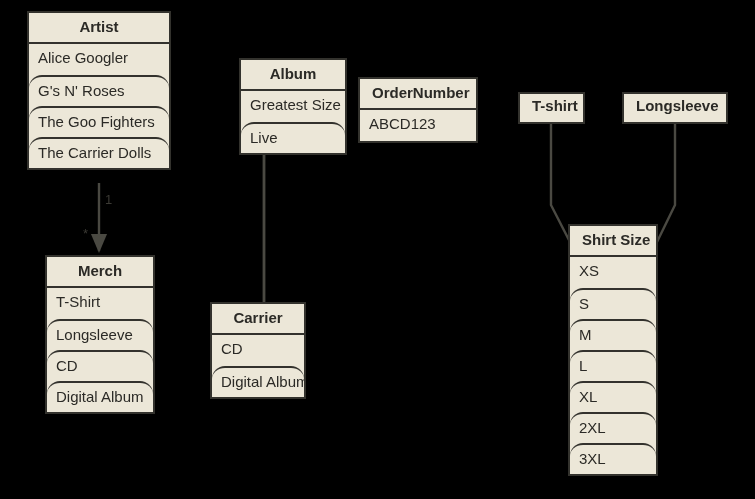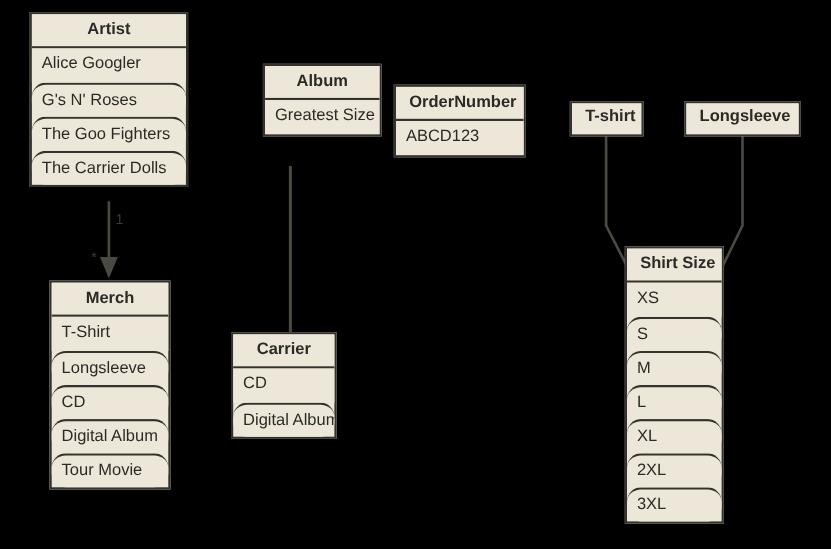--- a/index.html
+++ b/index.html
@@ -102,20 +102,21 @@
       <div class="entity" style="left: 27px; top: 11px; width: 144px;">
         <div class="row header">Artist</div>
         <div class="row item">Alice Googler</div>
         <div class="row item">G's N' Roses</div>
         <div class="row item">The Goo Fighters</div>
         <div class="row item">The Carrier Dolls</div>
       </div>
       <div class="entity" style="left: 210px; top: 58px; width: 108px; margin-left: 29px;">
         <div class="row header">Album</div>
         <div class="row item">Greatest Size</div>
+        <div class="row item">Live</div>
       </div>
       <div class="entity" style="left: 358px; top: 77px; width: 120px;">
         <div class="row header">OrderNumber</div>
         <div class="row item">ABCD123</div>
       </div>
       <div class="entity compact" style="left: 518px; top: 92px; width: 67px;">
         <div class="row header">T-shirt</div>
       </div>
       <div class="entity compact" style="left: 622px; top: 92px; width: 106px;">
         <div class="row header">Longsleeve</div>
@@ -129,21 +130,20 @@
         <div class="row item">XL</div>
         <div class="row item">2XL</div>
         <div class="row item">3XL</div>
       </div>
       <div class="entity" style="left: 45px; top: 255px; width: 110px;">
         <div class="row header">Merch</div>
         <div class="row item">T-Shirt</div>
         <div class="row item">Longsleeve</div>
         <div class="row item">CD</div>
         <div class="row item">Digital Album</div>
-        <div class="row item">Tour Movie</div>
       </div>
       <div class="entity" style="left: 210px; top: 302px; width: 96px;">
         <div class="row header">Carrier</div>
         <div class="row item">CD</div>
         <div class="row item">Digital Album</div>
       </div>
     </div>
   <div id="cardinalities">
       <div class="card-label" style="left: 105px; top: 192px;">1</div>
       <div class="card-label" style="left: 83px; top: 226px;">*</div>

